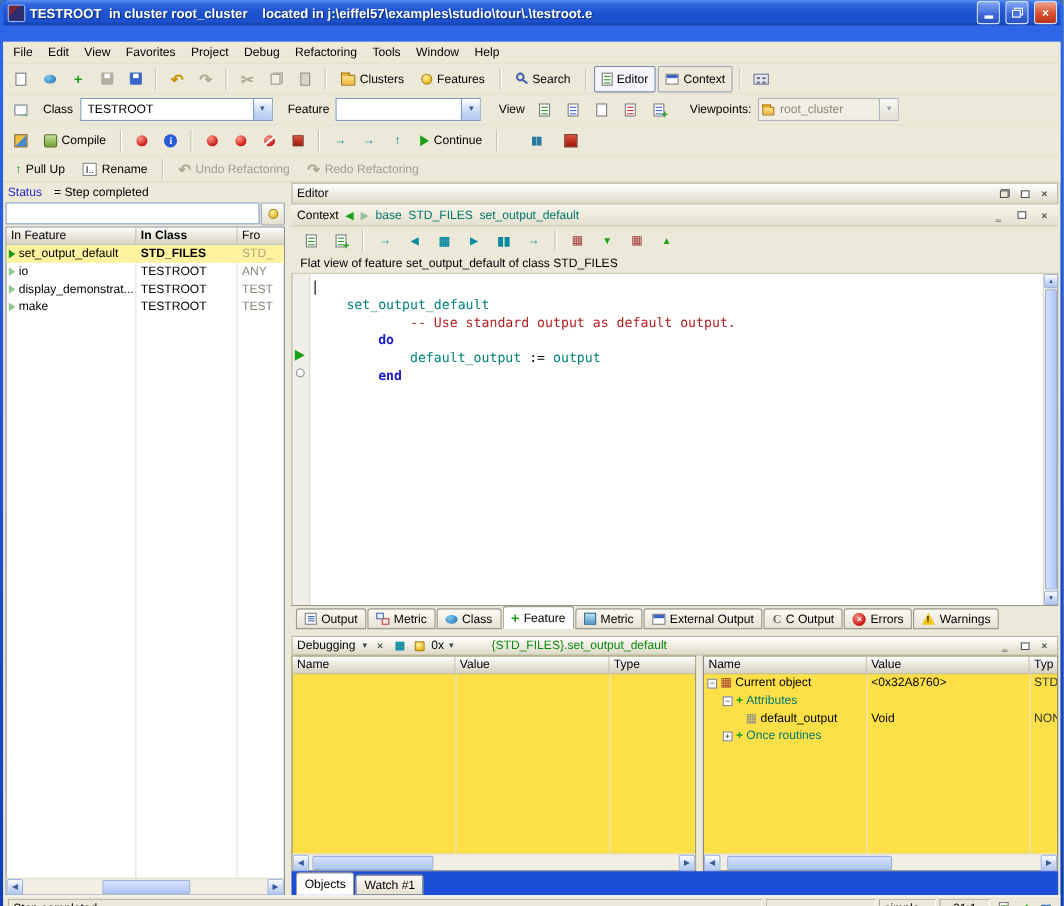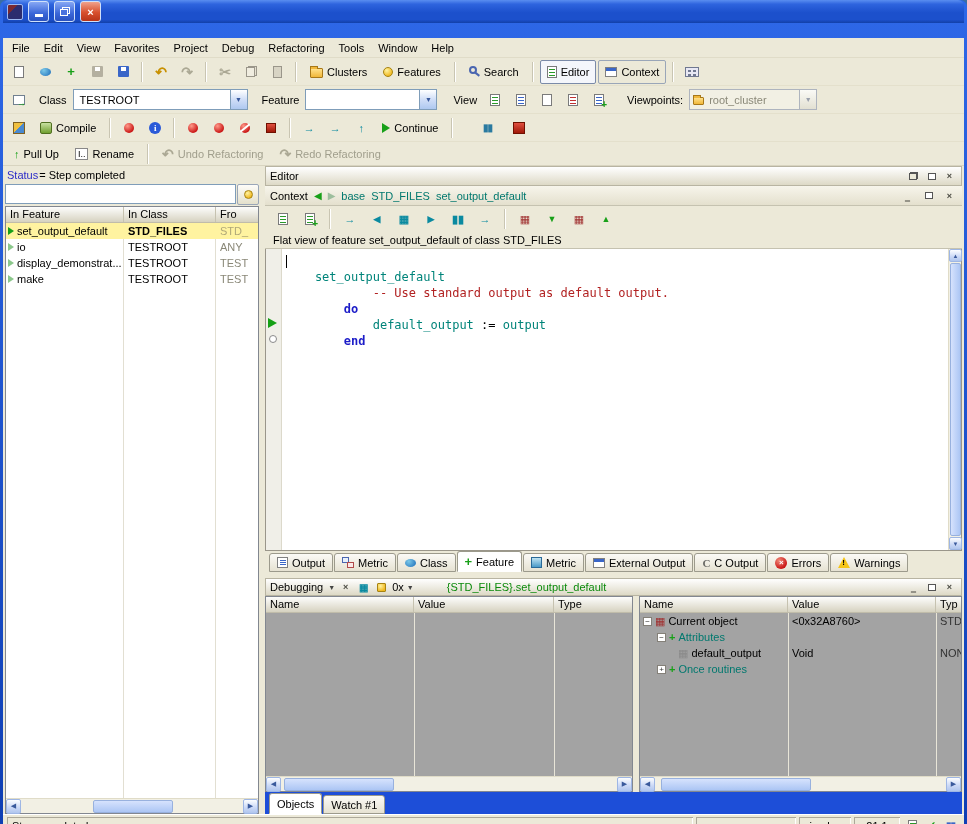--- a/index.html
+++ b/index.html
@@ -109,21 +109,21 @@
   .sq2-g::before { content:""; position:absolute; top:0; right:0; width:6px; height:5px; border:1px solid #555; }
   .sq2-g::after  { content:""; position:absolute; bottom:0; left:0; width:6px; height:5px; border:1px solid #555; background:#ECE9D8; }
 
   
   .main { flex:1; display:flex; min-height:0; }
   .left-panel { width:258px; display:flex; flex-direction:column; background:#ECE9D8; }
   .vsplit { width:4px; background:#ECE9D8; }
   .right-col { width:699px; display:flex; flex-direction:column; padding-right:2px; }
 
   
-  .cs-status { height:16px; display:flex; align-items:center; padding:1px 4px 0; gap:1px; }
+  .cs-status { height:16px; display:flex; align-items:center; padding:1px 4px 0; gap:11px; }
   .cs-status .key { color:#2B2BC8; }
   .cs-input-row { height:24px; display:flex; align-items:center; padding:1px 2px; gap:1px; }
   .cs-input { flex:1; height:20px; background:#FFF; border:1px solid #7F9DB9; }
   .cs-input-btn { width:22px; height:21px; border:1px solid #9AA6B8; border-radius:2px; background:linear-gradient(#FDFCF8,#E4E0CC);
     display:flex; align-items:center; justify-content:center; }
   .cs-table { flex:1; display:flex; flex-direction:column; margin:0 2px; border:1px solid #828790; background:#FFF; min-height:0;justify-content:flex-end; }
   .cs-headrow { height:16px; display:flex; background:linear-gradient(#FDFDFC,#D6D2C0); border-bottom:1px solid #C0BCAA; }
   .cs-headrow .hc { padding:1px 4px; border-right:1px solid #C6C2B0; overflow:hidden; white-space:nowrap; }
   .cs-rows { flex:1; position:relative;
     background-image:linear-gradient(#E2DFD2,#E2DFD2),linear-gradient(#E2DFD2,#E2DFD2);
@@ -186,21 +186,21 @@
   .cic { color:#6A6A66; font-weight:bold; font-family:"Liberation Serif",serif; }
   .errc { width:12px; height:12px; border-radius:50%; background:radial-gradient(circle at 35% 30%,#F08A7A,#C81010 75%); color:#FFF; font-size:8px; font-weight:bold; display:flex; align-items:center; justify-content:center; }
   .warnt { width:0; height:0; border-left:6px solid transparent; border-right:6px solid transparent; border-bottom:11px solid #F5C518; position:relative; }
   .warnt span { position:absolute; left:-2px; top:1px; font-size:8px; font-weight:bold; color:#000; }
 
   
   .debug-pane { height:236px; display:flex; flex-direction:column; margin-top:6px; }
   .dbg-hd { height:18px; }
   .dbg-ctx { color:#0B8A0B; }
   .dbg-body { flex:1; display:flex; min-height:0; }
-  .dtable { display:flex; flex-direction:column; border:1px solid #828790; background:#a3a3a3; min-height:0; }
+  .dtable { display:flex; flex-direction:column; border:1px solid #828790; background:#fde047; min-height:0; }
   .dtable.left  { width:368px; }
   .dtable.right { width:323px; }
   .dhead { height:16px; display:flex; background:linear-gradient(#FDFDFC,#D6D2C0); border-bottom:1px solid #C0BCAA; }
   .dhead .hc { padding:1px 4px; border-right:1px solid #C6C2B0; overflow:hidden; white-space:nowrap; }
   .dc1 { width:148px; } .dc2 { width:140px; } .dc3 { flex:1; }
   .rc1 { width:148px; } .rc2 { width:148px; } .rc3 { flex:1; }
   .drows { flex:1; position:relative;
     background-image:linear-gradient(#E8E5D8,#E8E5D8),linear-gradient(#E8E5D8,#E8E5D8);
     background-repeat:no-repeat; background-size:1px 100%,1px 100%; }
   .drows.left  { background-position:148px 0,288px 0; }
@@ -228,20 +228,21 @@
   .chk-g { color:#18A018; font-weight:bold; font-size:12px; }
   .bars-b { color:#3A66C8; font-weight:bold; font-size:10px; letter-spacing:-1px; }
 </style>
 </head>
 <body>
 
 <div class="win">
 
   <div class="titlebar">
     <div class="appicon"></div>
+    <div class="title-text">TESTROOT  in cluster root_cluster    located in j:\eiffel57\examples\studio\tour\.\testroot.e</div>
     <div class="wbtn">
         <span class="min-glyph"></span>
       </div>
     <div class="wbtn">
         <span class="restore-glyph"></span>
       </div>
     <div class="wbtn close">
         <span>×</span>
       </div>
   </div>
@@ -441,21 +442,21 @@
         </div>
         <div class="cs-input-row">
           <div class="cs-input"></div>
           <div class="cs-input-btn">
               <span class="star-y" style="width:9px;height:9px;"></span>
             </div>
         </div>
         <div class="cs-table">
           <div class="cs-headrow">
             <div class="hc" style="width:118px;">In Feature</div>
-            <div class="hc" style="width:92px;">In Class</div>
+            <div class="hc" style="width:92px;font-weight:bold;">In Class</div>
             <div class="hc" style="flex:1;border-right:none;">Fro</div>
           </div>
           <div class="cs-rows">
             <div class="cs-row hl">
               <span class="cs-c1">
                   <span class="tri-s"></span>
                   <span>set_output_default</span>
                 </span>
               <span class="cs-c2" style="font-weight:bold;">STD_FILES</span>
               <span class="cs-c3" style="color:#B0A878;">STD_</span>

